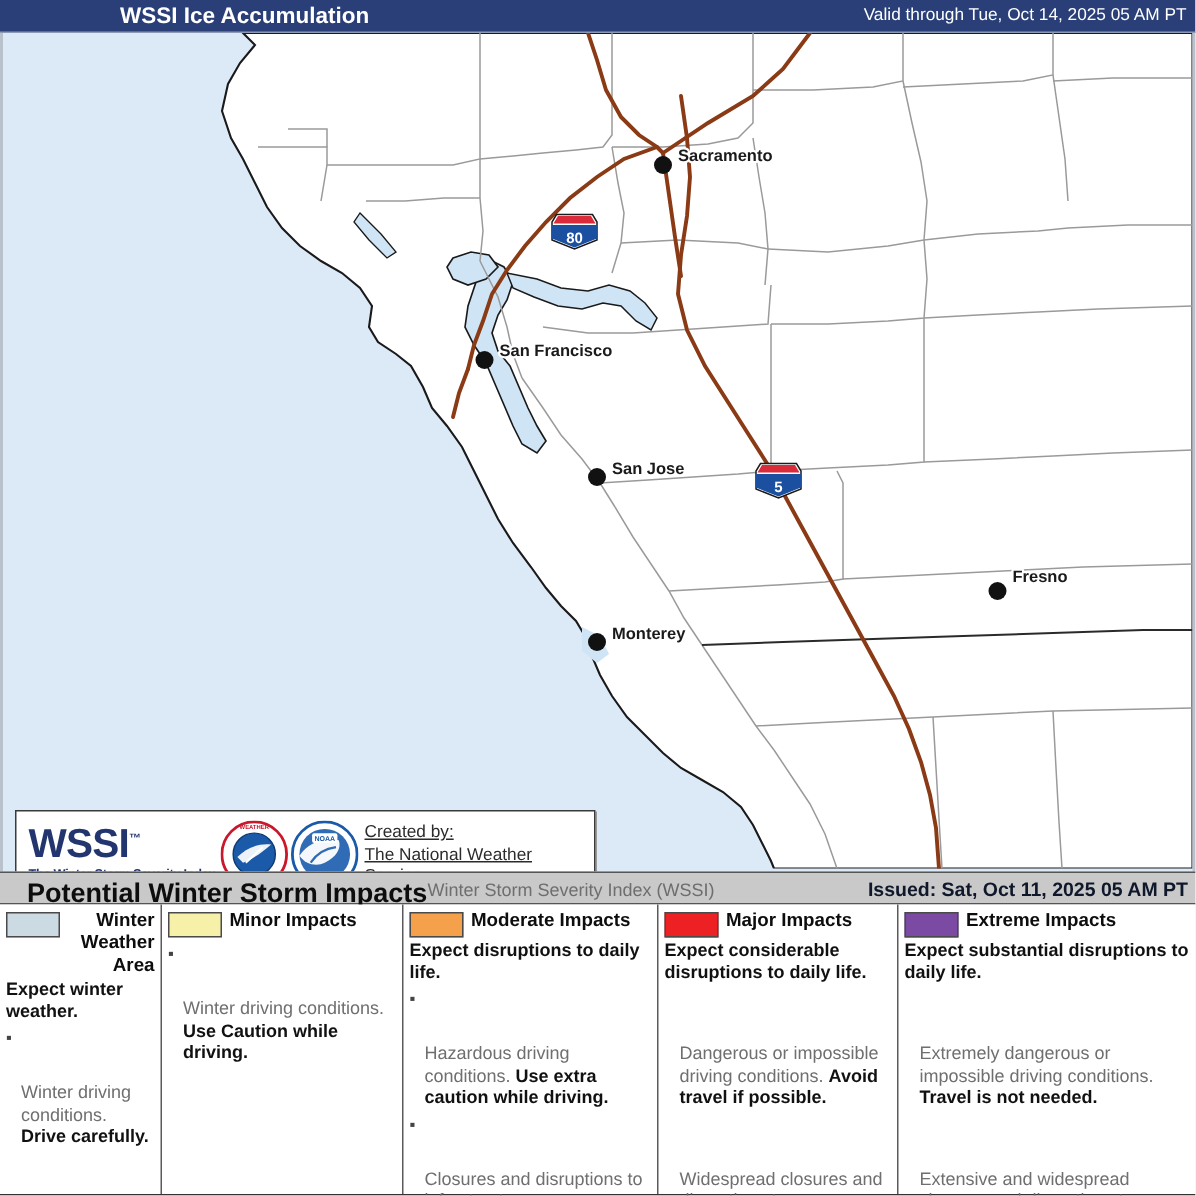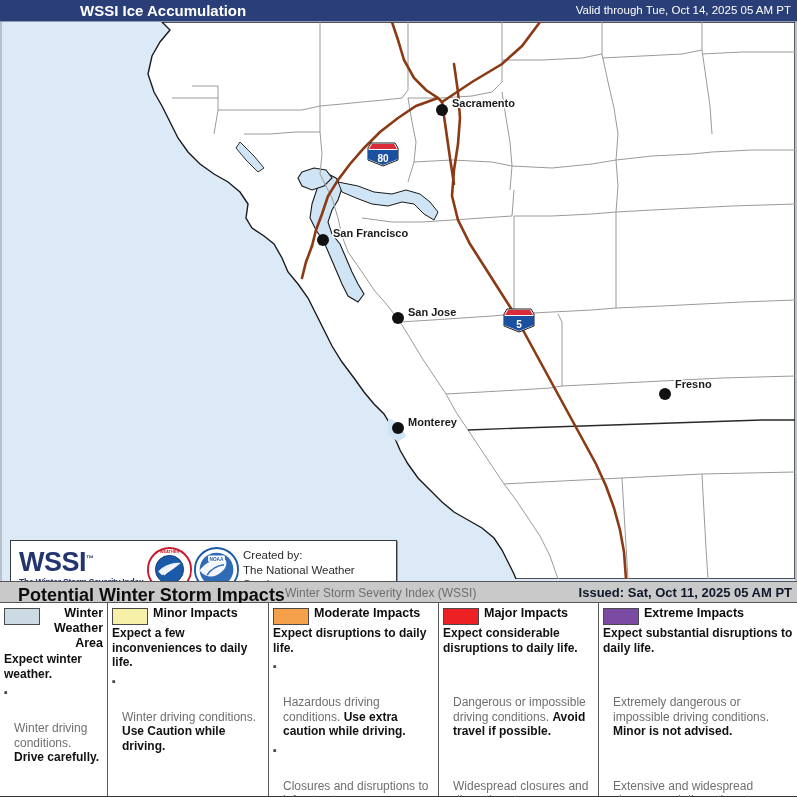--- a/index.html
+++ b/index.html
@@ -61,21 +61,21 @@
   .wssi-tm{font-size:8px;vertical-align:super;color:#23356e;}
   .wssi-sub{
     font-size:8.5px;font-weight:bold;color:#23356e;
     letter-spacing:-0.2px;margin-top:1px;
   }
   .seal{position:absolute;top:6px;width:45px;height:45px;}
   .seal.nws{left:136px;}
   .seal.noaa{left:183px;}
   .credit{
     position:absolute;left:232px;top:7px;
-    font-size:11.5px;color:#2b2b2b;line-height:14.5px;
+    font-size:11.5px;color:#2b2b2b;line-height:14.5px;text-decoration:underline;
   }
 
   
   .ribbon{
     position:absolute;left:0;top:581px;width:797px;height:22px;
     background:#c9c9c9;border-top:1px solid #555;border-bottom:1px solid #555;
     box-sizing:border-box;
   }
   .ribbon .left{
     position:absolute;left:18px;top:3px;font-size:18px;font-weight:bold;color:#0d0d0d;
@@ -297,21 +297,20 @@
             <span class="txt">Winter driving conditions. <b>Drive carefully.</b></span>
           </div>
         </div>
       </div>
       <div class="lcol c1">
         <div class="lhead">
           <div class="swatch" style="background: rgb(247, 240, 168);"></div>
           <div class="lhead-txt">Minor Impacts</div>
         </div>
         <div class="lbody">
-          <div class="ltop">Expect a few inconveniences to daily life.</div>
           <div class="lbullet">
             <span class="dot">▪</span>
             <span class="txt">Winter driving conditions. <b>Use Caution while driving.</b></span>
           </div>
         </div>
       </div>
       <div class="lcol c2">
         <div class="lhead">
           <div class="swatch" style="background: rgb(245, 160, 74);"></div>
           <div class="lhead-txt">Moderate Impacts</div>
@@ -344,21 +343,21 @@
         </div>
       </div>
       <div class="lcol c4">
         <div class="lhead">
           <div class="swatch" style="background: rgb(123, 75, 163);"></div>
           <div class="lhead-txt">Extreme Impacts</div>
         </div>
         <div class="lbody">
           <div class="ltop">Expect substantial disruptions to daily life.</div>
           <div class="lbullet nobullet">
-            <span class="txt">Extremely dangerous or impossible driving conditions. <b>Minor is not advised.</b></span>
+            <span class="txt">Extremely dangerous or impossible driving conditions. <b>Travel is not needed.</b></span>
           </div>
           <div class="lbullet nobullet">
             <span class="txt">Extensive and widespread closures and disruptions to infrastructure may occur.</span>
           </div>
           <div class="lbullet nobullet">
             <span class="txt">Life-saving actions may be needed.</span>
           </div>
         </div>
       </div>
     </div>

